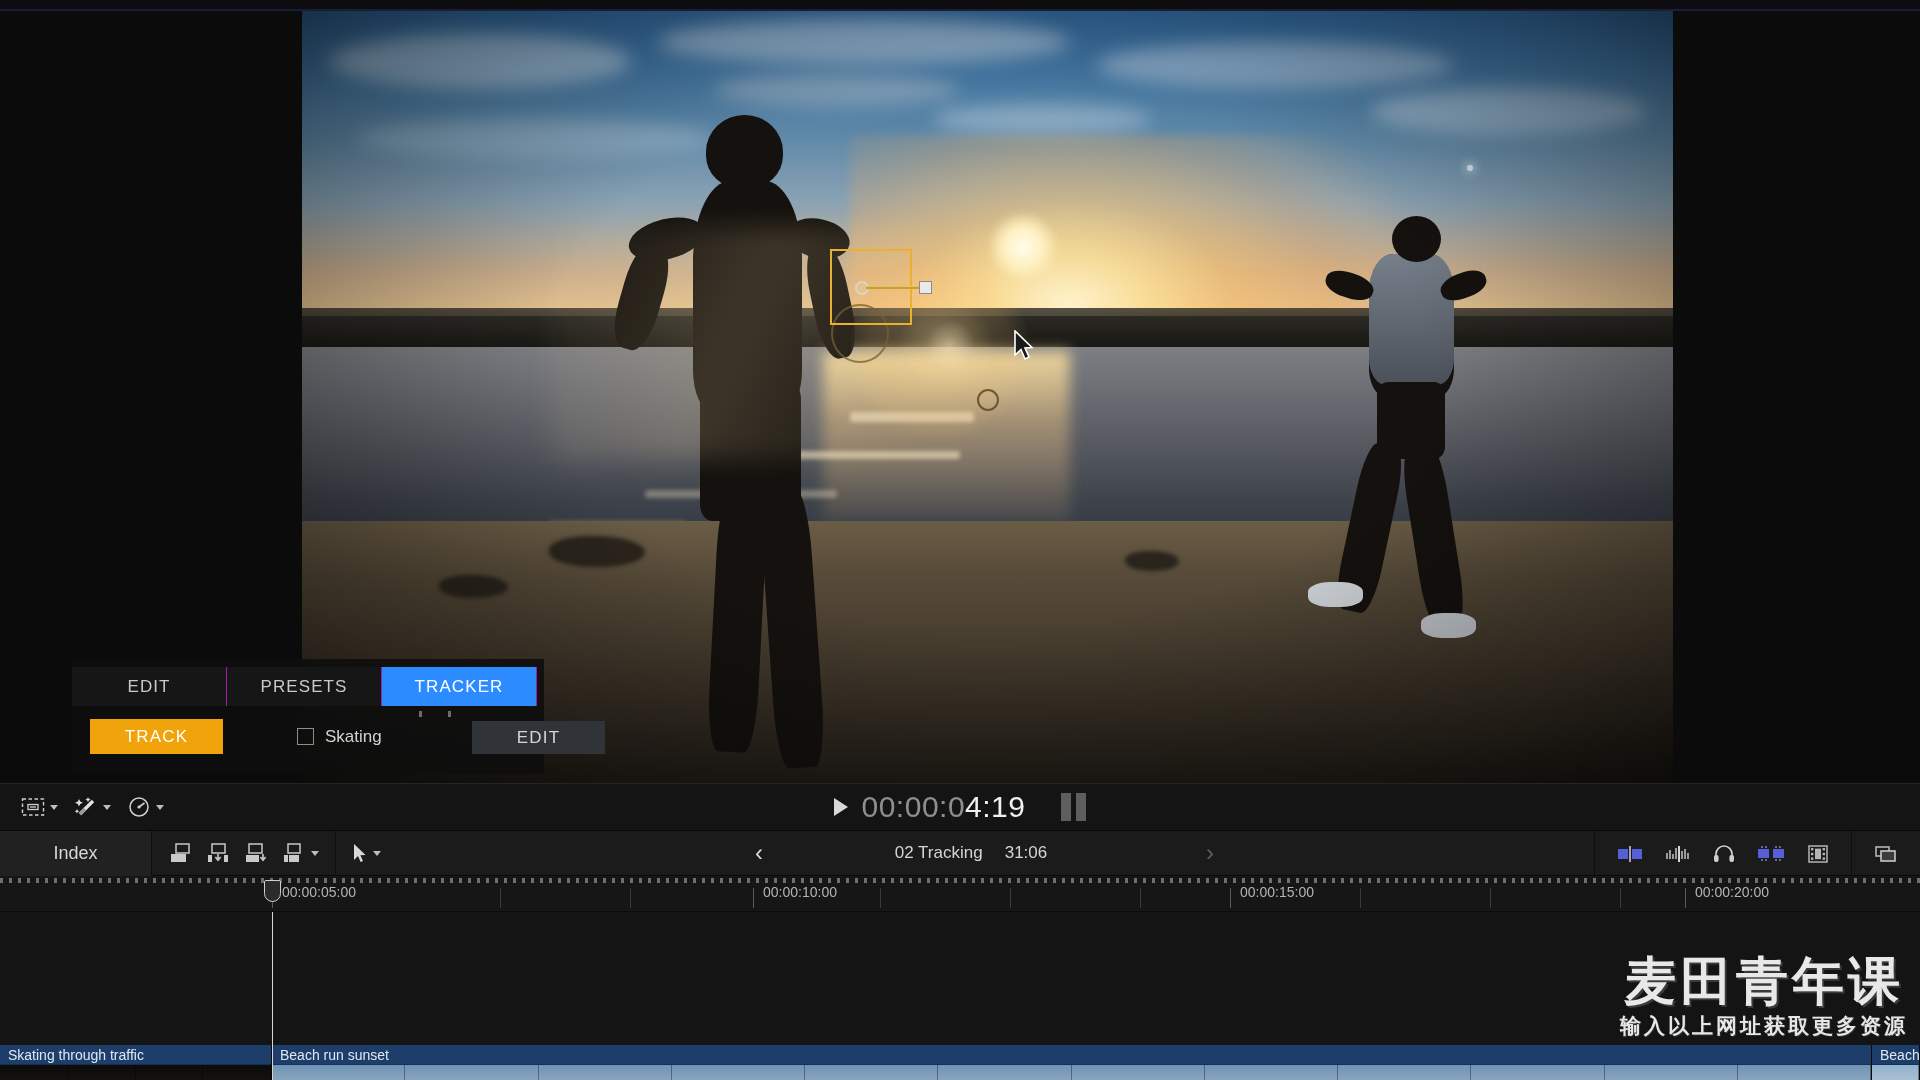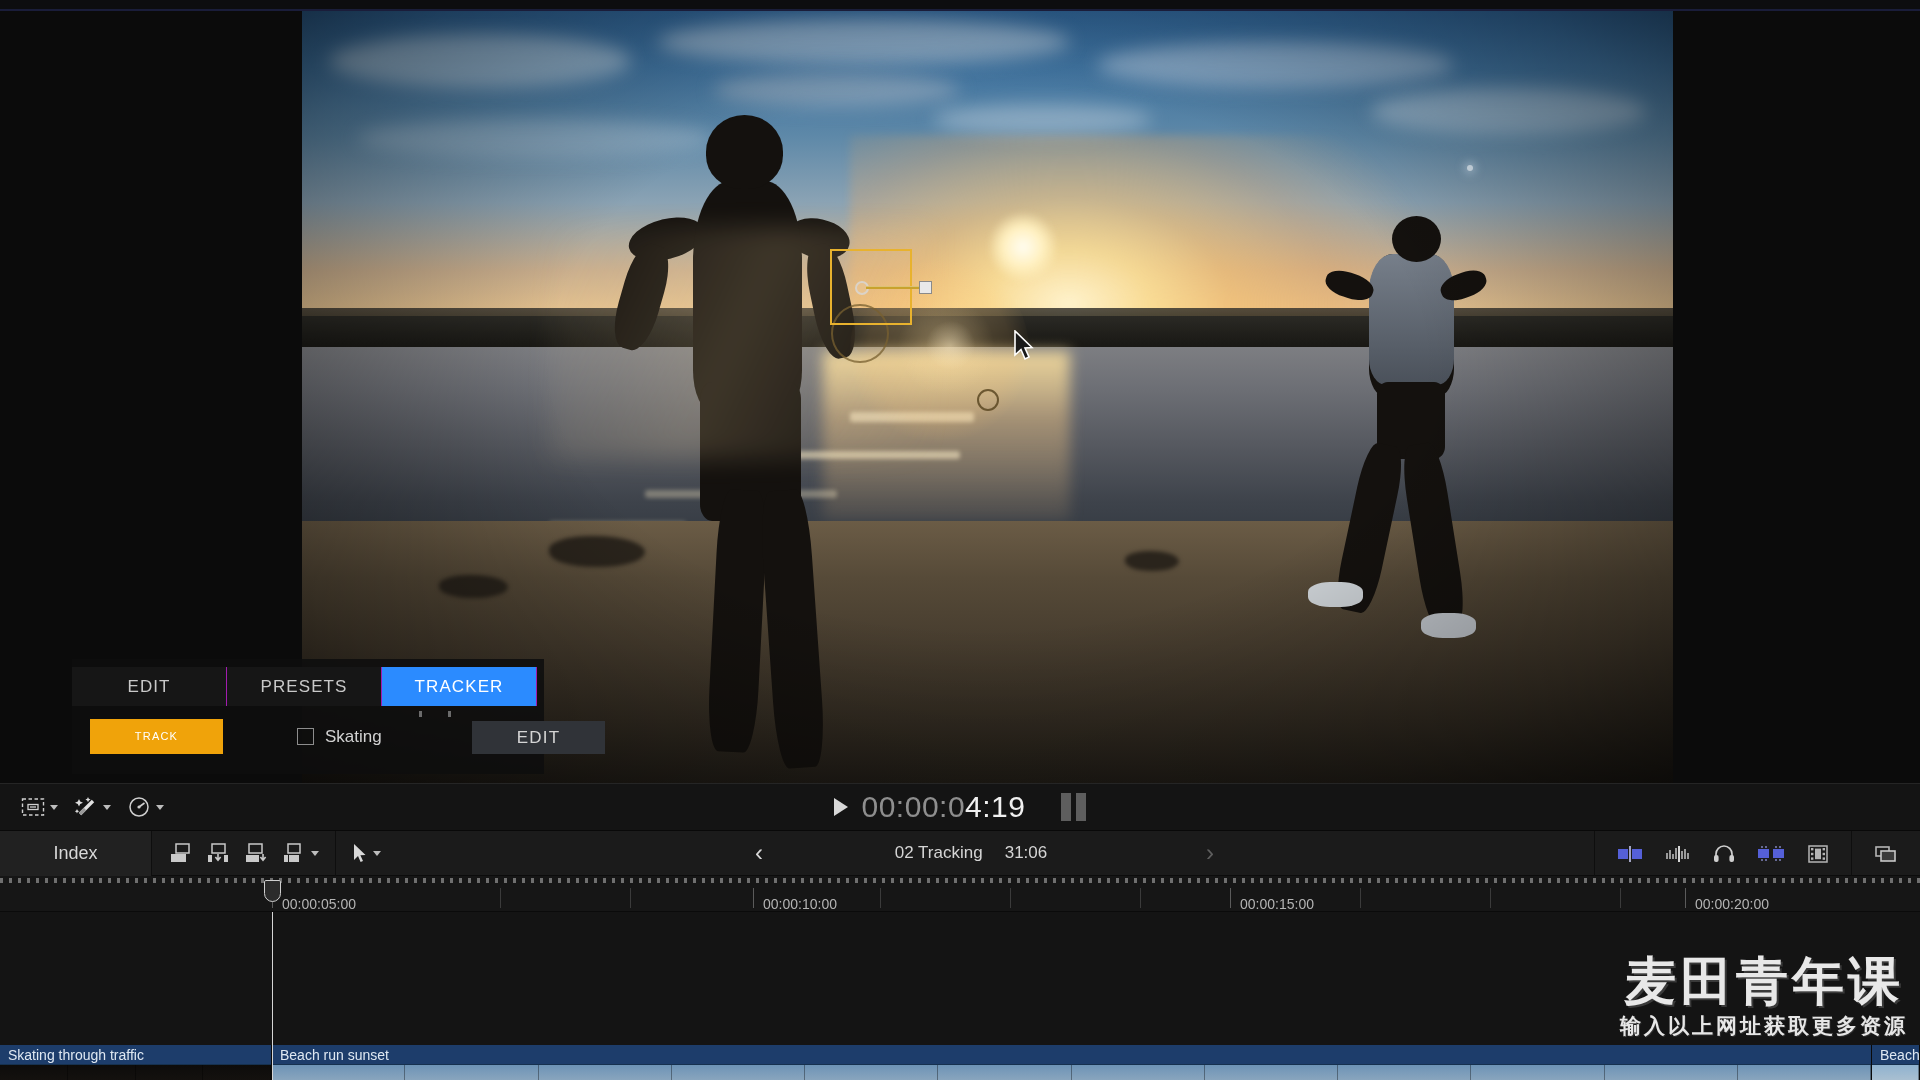--- a/index.html
+++ b/index.html
@@ -140,21 +140,21 @@
   .tab-row { position:absolute; left:0; top:8px; display:flex; }
   .tab {
     width:155px; height:39px; line-height:39px; text-align:center;
     font-size:17px; letter-spacing:1.1px; color:#c9c9c9; background:#161616;
     border-right:1px solid #a21caf; cursor:pointer;
   }
   .tab.active { background:#2b8bff; color:#ffffff; }
   .act-row { position:absolute; left:0; top:60px; }
   .btn-track {
     position:absolute; left:18px; top:0; width:133px; height:35px; line-height:35px;
-    text-align:center; background:#f0a30a; color:#fff; font-size:11px; letter-spacing:1.2px;
+    text-align:center; background:#f0a30a; color:#fff; font-size:17px; letter-spacing:1.2px;
   }
   .chk-wrap { position:absolute; left:225px; top:0; height:35px; display:flex; align-items:center; gap:11px;}
   .chk-box { width:17px; height:17px; border:1px solid #8d8d8d; background:transparent; }
   .chk-lbl { font-size:17px; color:#d2d2d2; }
   .btn-clear {
     position:absolute; left:400px; top:2px; width:133px; height:33px; line-height:33px;
     text-align:center; background:#303338; color:#d5d5d5; font-size:17px; letter-spacing:1.2px;
   }
   .panel-notch { position:absolute; left:347px; top:52px; width:3px; height:6px; background:#6b6b6b; }
   .panel-notch.n2 { left:376px; }
@@ -201,21 +201,21 @@
   .rt-group { display:flex; align-items:center; gap:22px; padding:0 22px; height:45px;
               border-left:1px solid #0e0e0e; }
 
   
   .timeline { position:absolute; left:0; top:876px; width:1920px; height:204px; background:#131313; }
   .ruler { position:absolute; left:0; top:0; width:1920px; height:36px; background:#161616;
            border-bottom:1px solid #0b0b0b; }
   .dots { position:absolute; left:0; top:2px; width:1920px; height:5px;
           background-image: repeating-linear-gradient(90deg,#6f6f6f 0,#6f6f6f 3px,transparent 3px,transparent 9px);}
   .tick { position:absolute; top:12px; width:1px; height:20px; background:#5b5b5b; }
-  .tick-lbl { position:absolute; top:20px; font-size:14px; color:#b4b4b4; white-space:nowrap; }
+  .tick-lbl { position:absolute; top:8px; font-size:14px; color:#b4b4b4; white-space:nowrap; }
   .playhead-head {
     position:absolute; top:4px; width:17px; height:22px; background:#2b2b2b;
     border:1px solid #cfcfcf; border-radius:2px 2px 9px 9px; transform:translateX(-8px);
   }
   .playhead-line { position:absolute; top:26px; width:1px; height:178px; background:#d6d6d6; }
   .track-area { position:absolute; left:0; top:36px; width:1920px; height:168px; background:#151515; }
   .track-empty { position:absolute; left:0; top:0; width:1920px; height:133px; background:#141414; }
   .clip {
     position:absolute; top:133px; height:71px; overflow:hidden;
     border-right:1px solid #0a0a0a;

